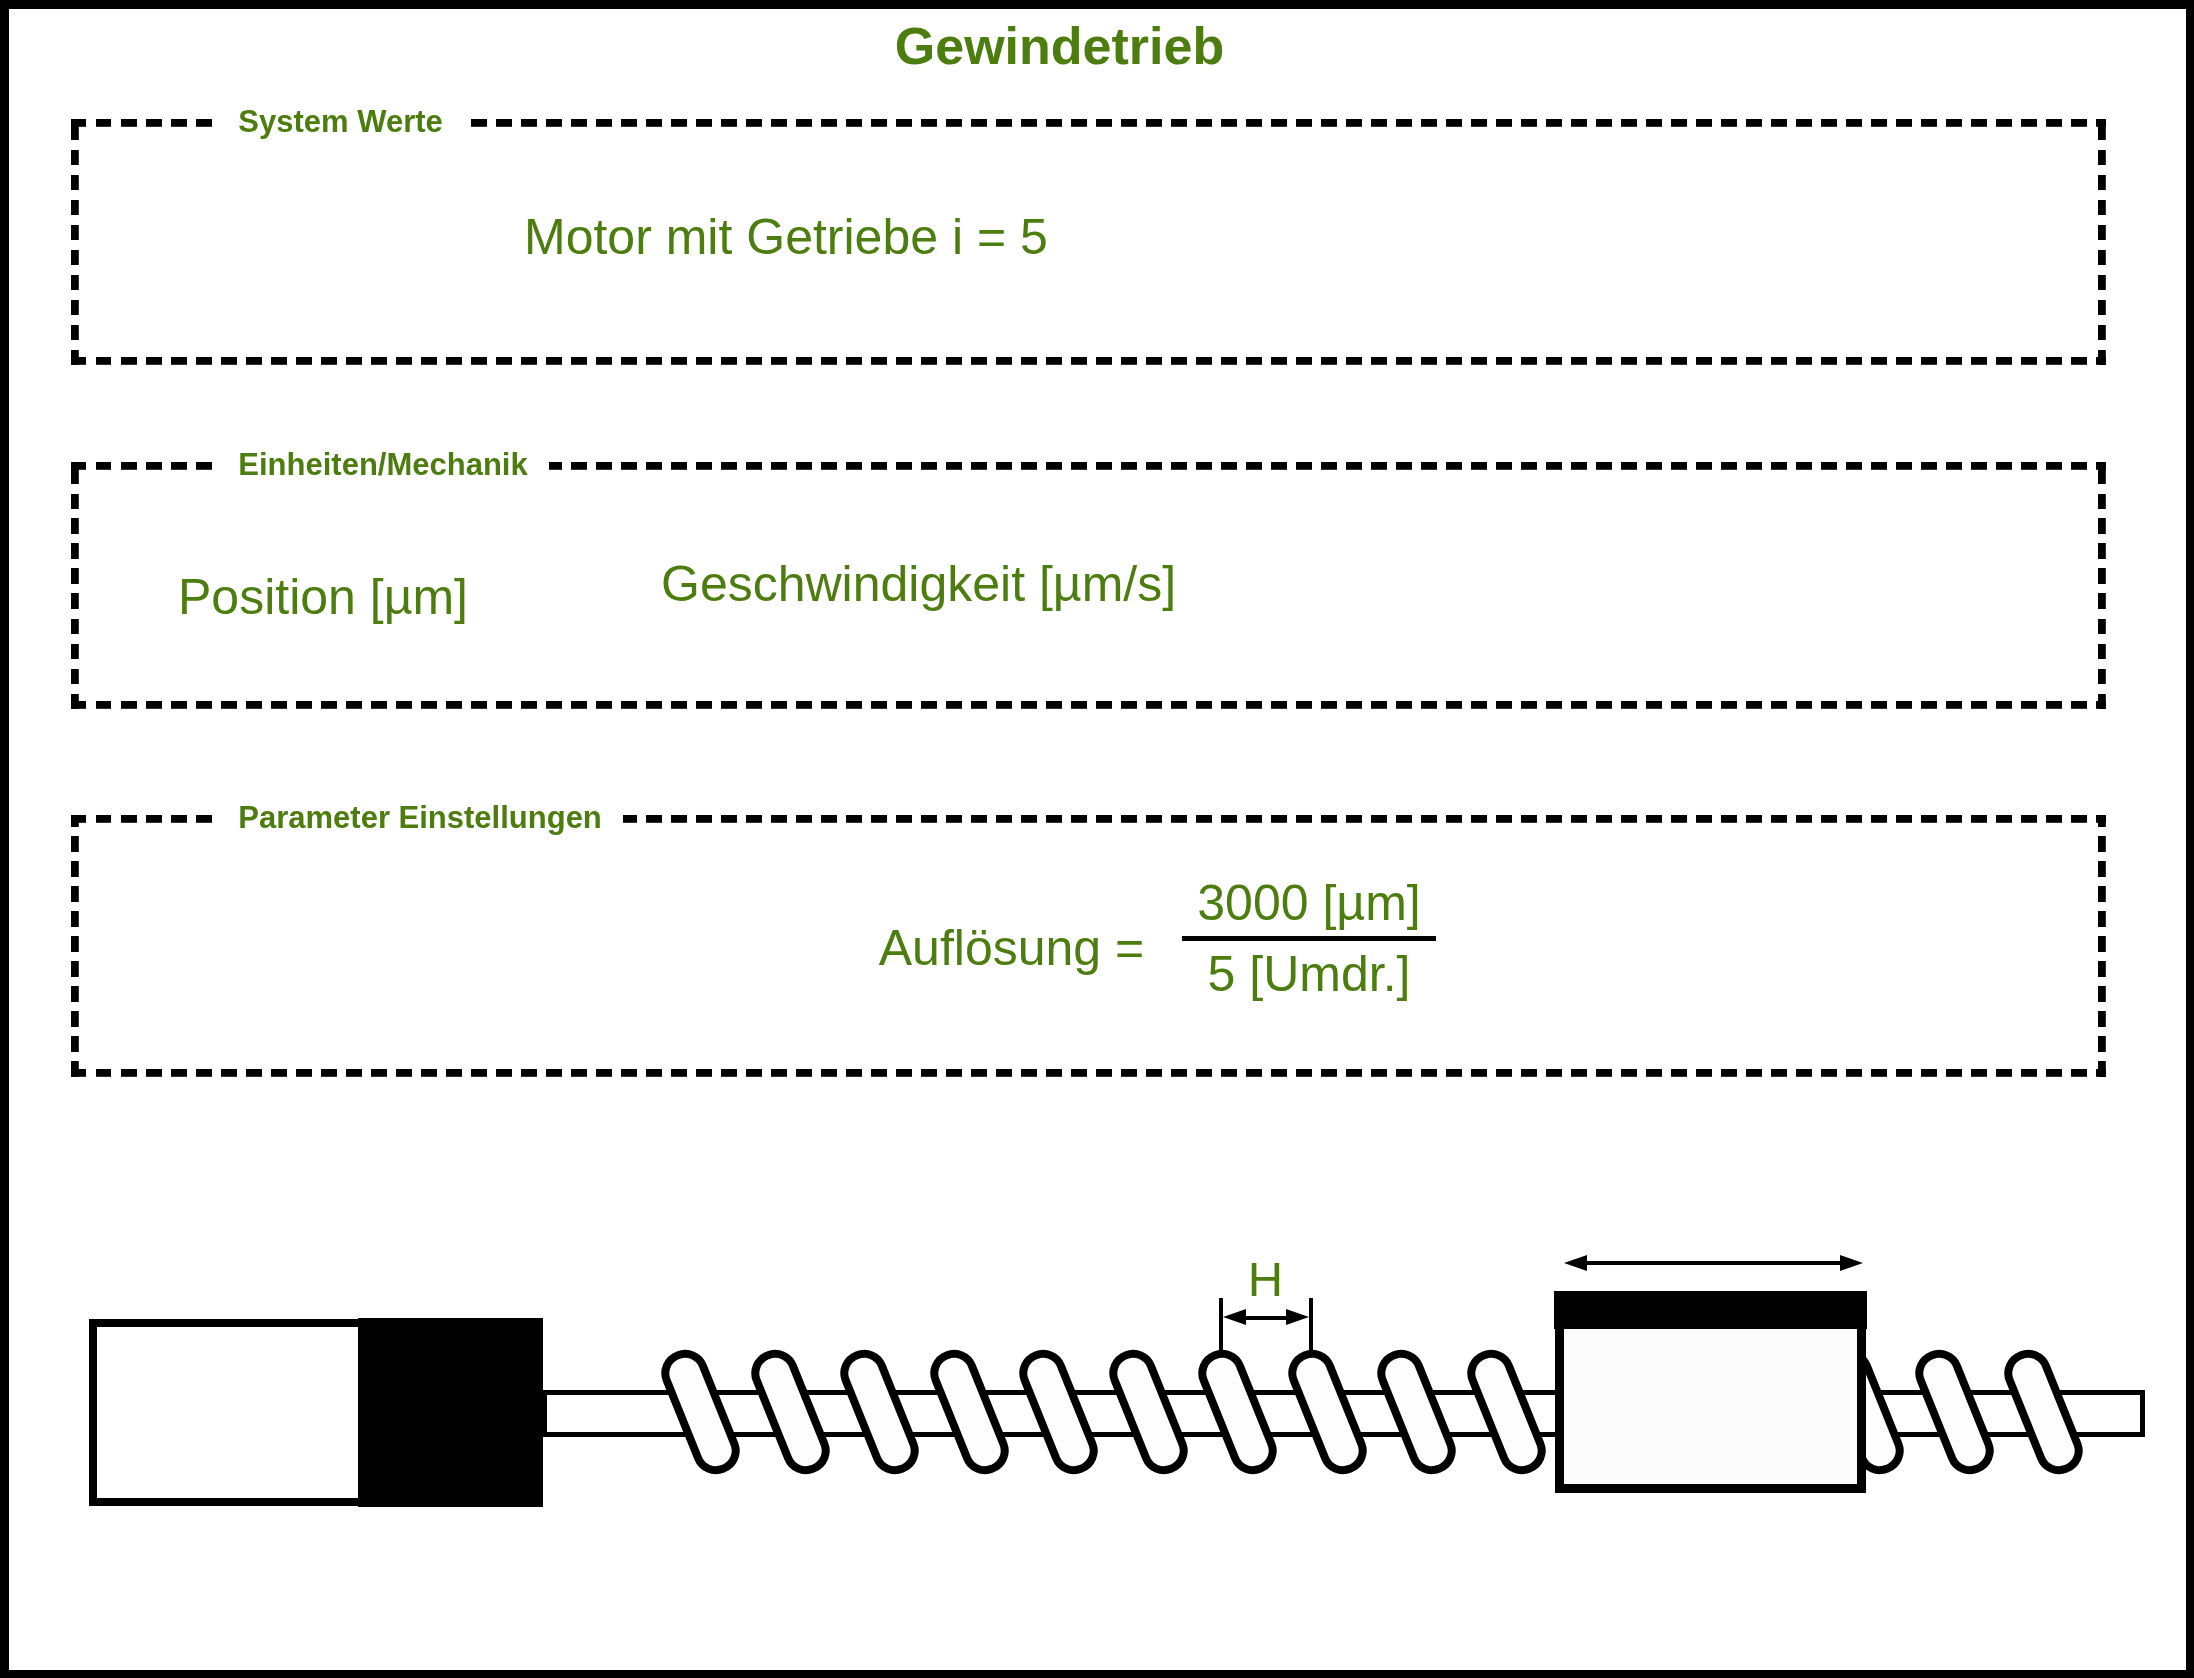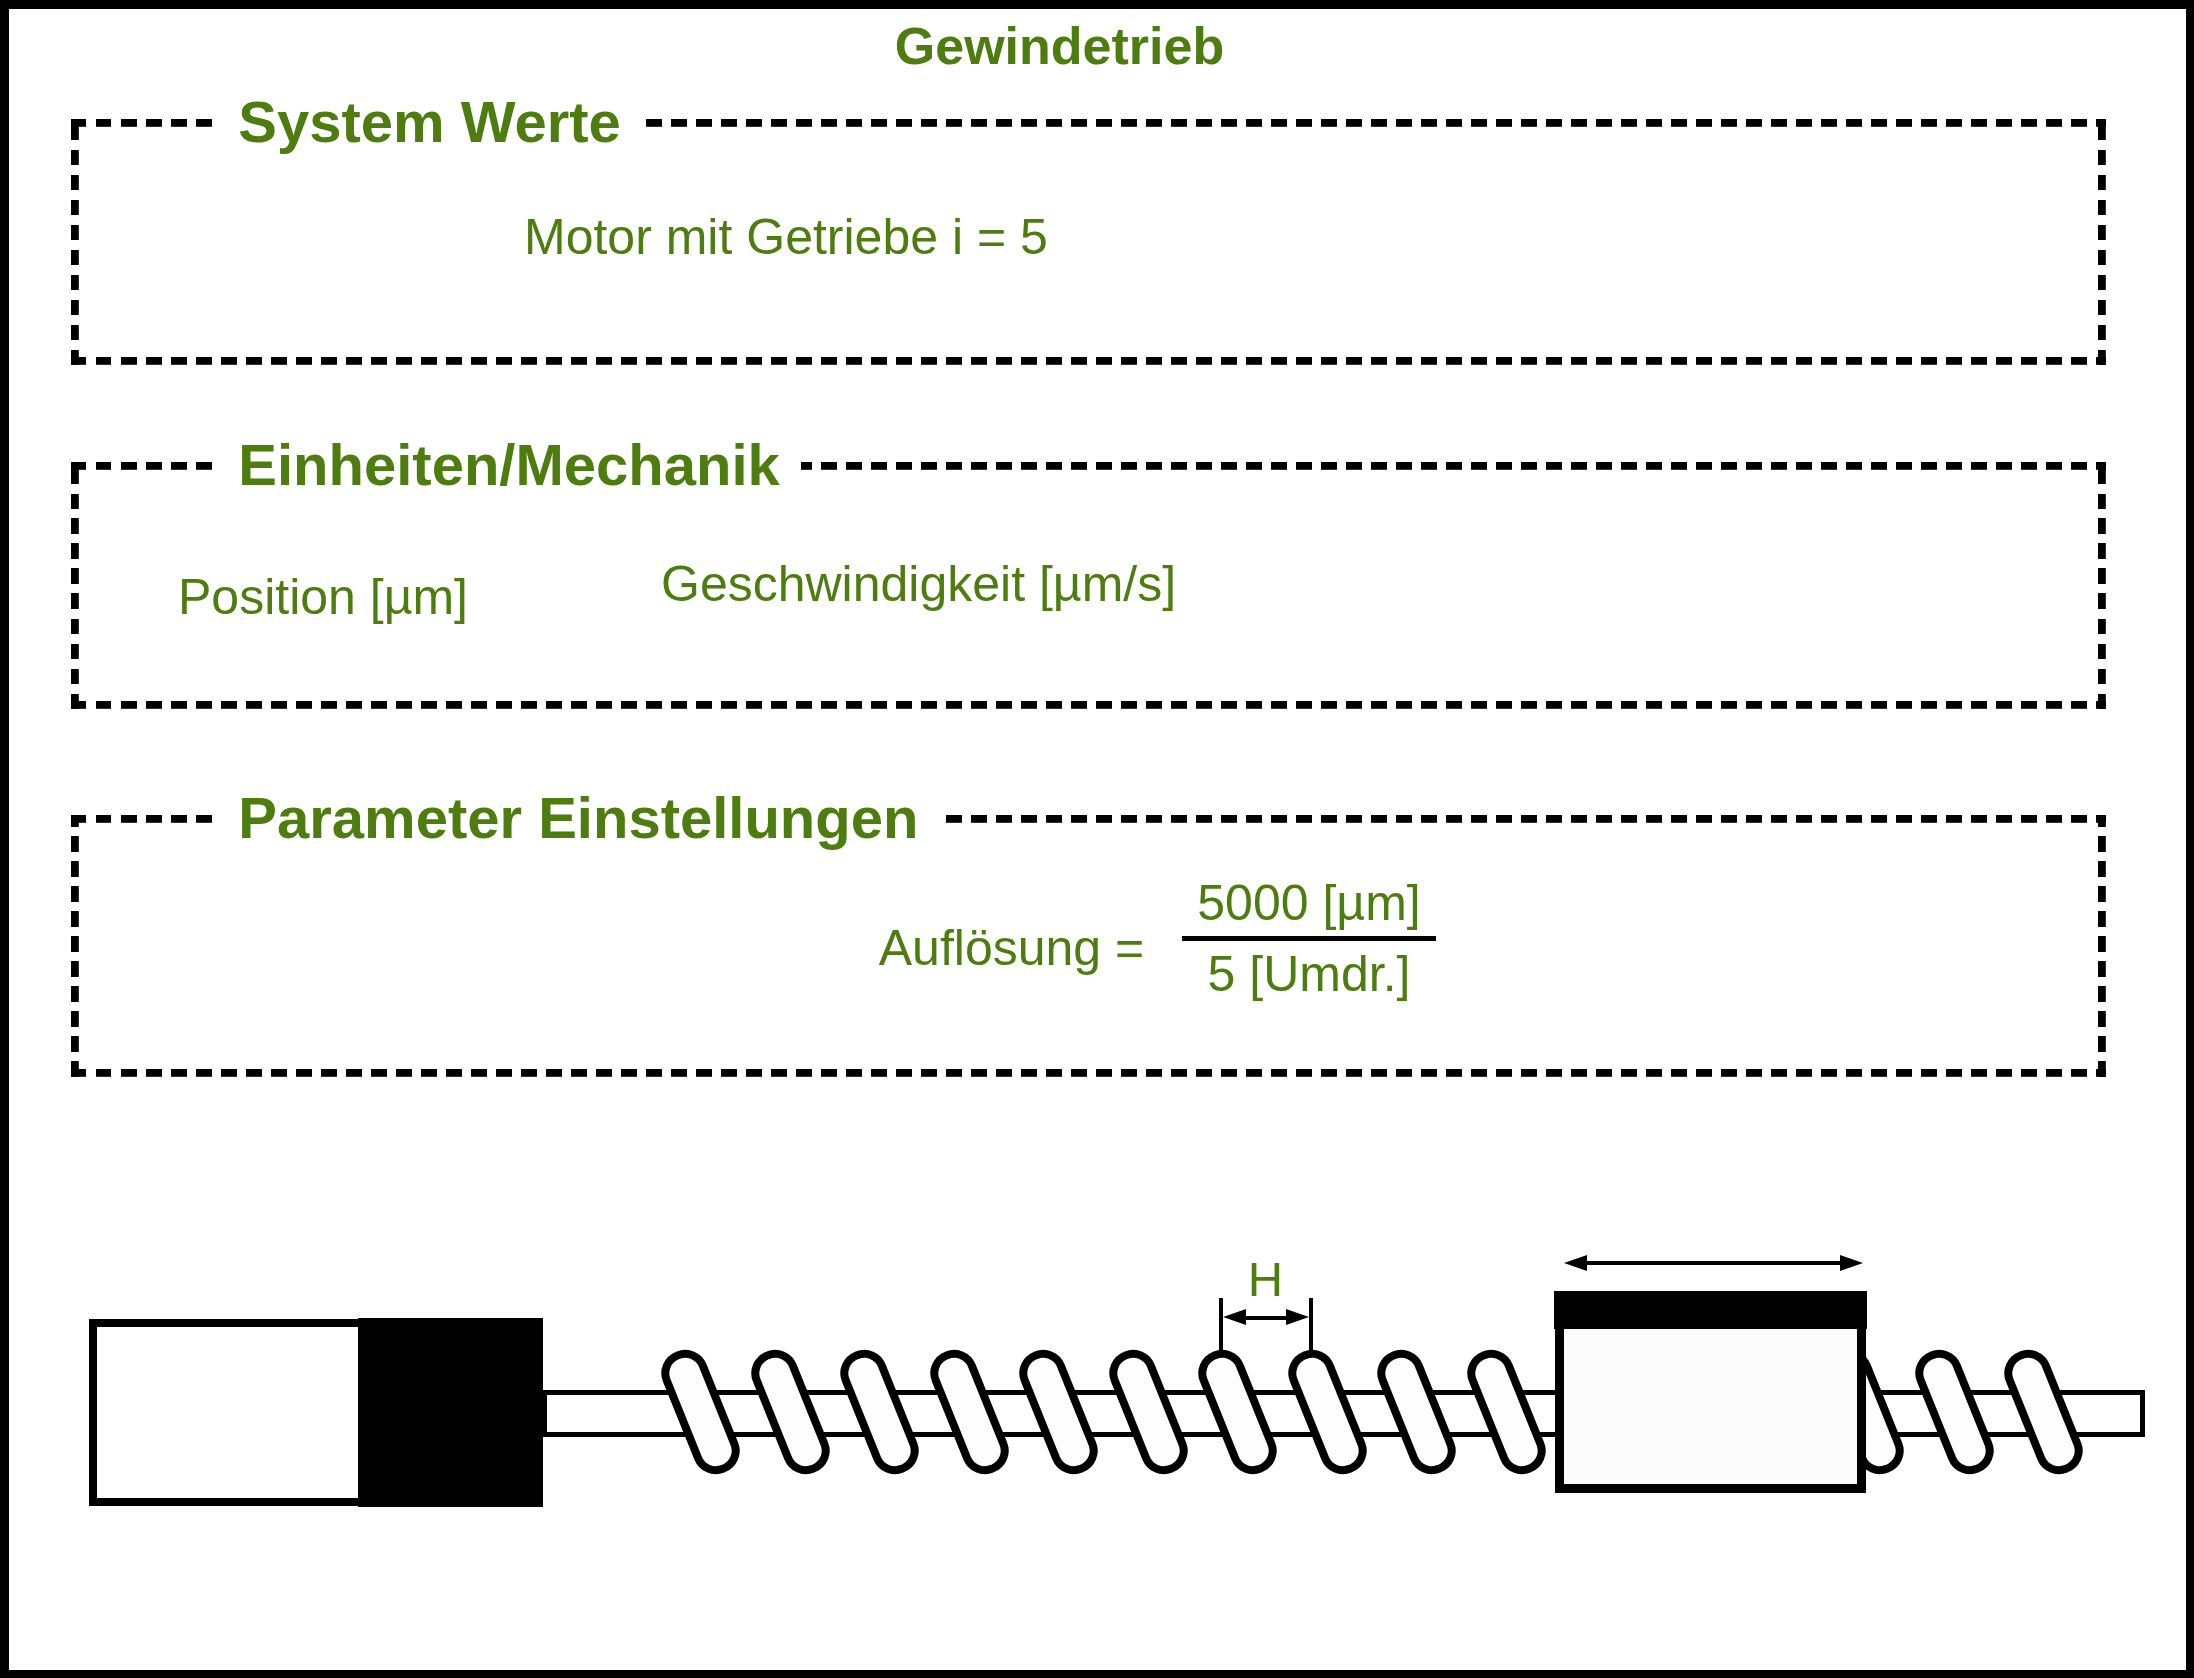--- a/index.html
+++ b/index.html
@@ -19,21 +19,21 @@
       repeating-linear-gradient(90deg,#000 0 15.5px,transparent 15.5px 25px),
       repeating-linear-gradient(90deg,#000 0 15.5px,transparent 15.5px 25px),
       repeating-linear-gradient(0deg,#000 0 15.5px,transparent 15.5px 25px),
       repeating-linear-gradient(0deg,#000 0 15.5px,transparent 15.5px 25px);
     background-size:100% 7.8px,100% 7.8px,7.8px 100%,7.8px 100%;
     background-position:0 0,0 100%,0 0,100% 0;
     background-repeat:no-repeat;
   }
   .box-label{
     position:absolute;top:-27px;left:146px;background:#fff;
-    padding:0 21.3px;font-size:58px;font-weight:bold;line-height:60px;white-space:nowrap;
+    padding:0 21.3px;font-size:31px;font-weight:bold;line-height:60px;white-space:nowrap;
   }
   .body-text{position:absolute;font-size:50px;line-height:58px;white-space:nowrap;}
   
   .formula-lhs{position:absolute;left:873px;top:919px;width:277px;text-align:center;
     font-size:50px;line-height:58px;}
   .fraction{position:absolute;left:1182px;top:874px;width:254px;text-align:center;}
   .fraction .num{font-size:50px;line-height:58px;}
   .fraction .bar{height:4.9px;background:#000;margin:3.9px 0 3.9px 0;}
   .fraction .den{font-size:50px;line-height:58px;}
   
@@ -74,21 +74,21 @@
     <span class="box-label">Einheiten/Mechanik</span>
   </div>
   <div class="body-text" style="left:661px;top:555px;">Geschwindigkeit [µm/s]</div>
   <div class="body-text" style="left:178px;top:568px;">Position [µm]</div>
 
   <div class="dashed-box" style="top:815px;height:262px;">
     <span class="box-label">Parameter Einstellungen</span>
   </div>
   <div class="formula-lhs">Auflösung =</div>
   <div class="fraction">
-    <div class="num">5000 [µm]</div>
+    <div class="num">3000 [µm]</div>
     <div class="bar"></div>
     <div class="den">5 [Umdr.]</div>
   </div>
 
   <div class="shaft"></div>
   <div id="threads">
       <div class="loop" style="left: 677px; top: 1347px;"></div>
       <div class="loop" style="left: 767px; top: 1347px;"></div>
       <div class="loop" style="left: 856px; top: 1347px;"></div>
       <div class="loop" style="left: 946px; top: 1347px;"></div>

